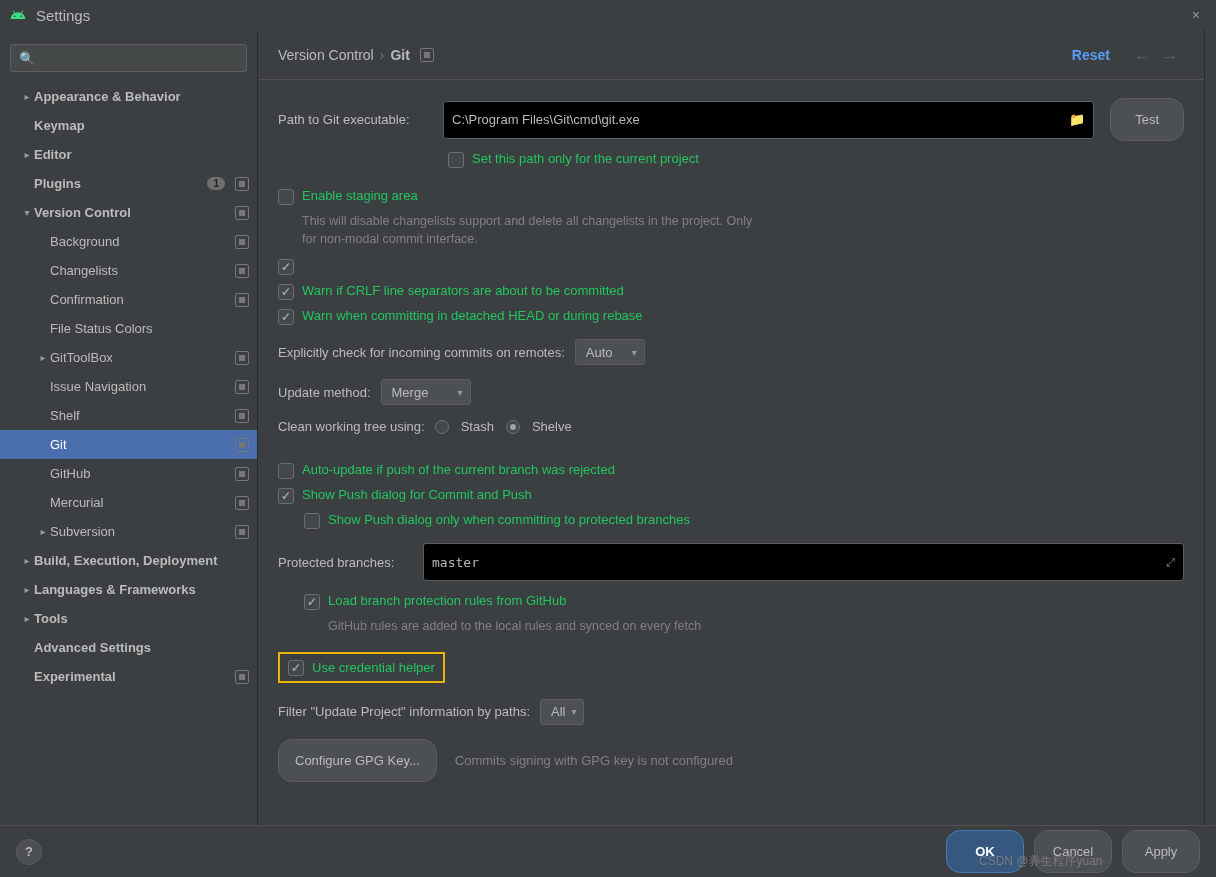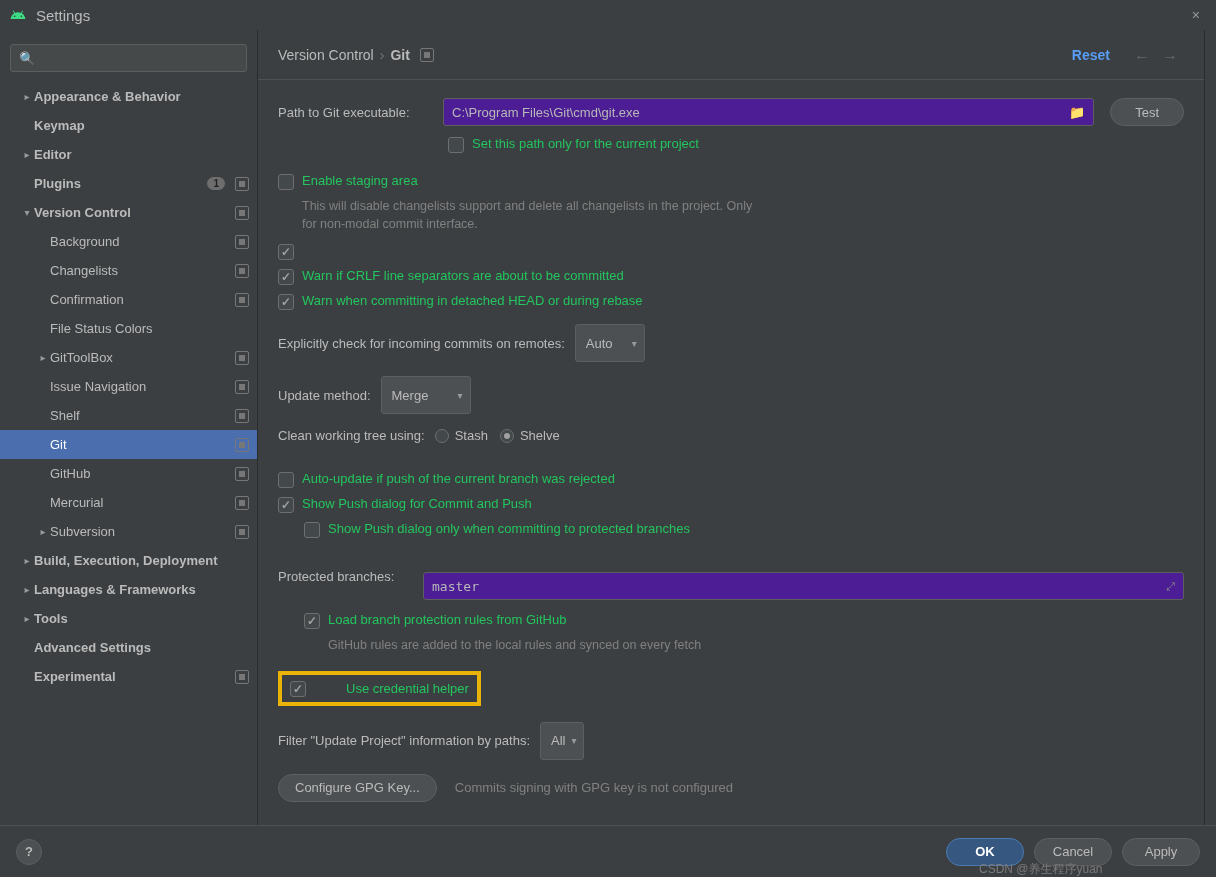--- a/index.html
+++ b/index.html
@@ -107,38 +107,38 @@
 .content-body {
   flex: 1;
   overflow-y: auto;
   padding: 18px 20px 20px;
 }
 .row { display: flex; align-items: center; margin-bottom: 10px; }
 .row.gap { margin-top: 14px; }
 .label-col { width: 165px; color: #bbbbbb; }
 .field {
   flex: 1;
-  background: #4c1d95;
+  background: #000000;
   border: 1px solid #5e5e5e;
   border-radius: 3px;
-  height: 28px;
+  height: 38px;
   display: flex;
   align-items: center;
   padding: 0 8px;
   color: #b8b8b8;
   font-family: inherit;
 }
-.field.mono { font-family: "Consolas", monospace; margin-top: 20px; }
+.field.mono { font-family: "Consolas", monospace; }
 .field .expand-ic { margin-left: auto; color: #888; font-size: 11px; }
 .folder-ic { margin-left: auto; color: #888; }
 .btn {
   background: #4c5052;
   border: 1px solid #5e5e5e;
   border-radius: 14px;
-  height: 28px;
+  height: 43px;
   padding: 0 24px;
   color: #bbbbbb;
   margin-left: 16px;
   cursor: pointer;
   display: inline-flex;
   align-items: center;
   justify-content: center;
 }
 .btn.primary { background: #365880; border-color: #4a79b3; color: #fff; font-weight: 600;}
 
@@ -164,60 +164,59 @@
   font-size: 12px;
   font-weight: 700;
 }
 .check-label { color: #22c55e; }
 .sub-note { color: #808080; font-size: 12.5px; margin: 4px 0 10px 24px; line-height: 1.4; max-width: 460px;}
 
 .dropdown {
   background: #4c5052;
   border: 1px solid #5e5e5e;
   border-radius: 3px;
-  height: 38px;
+  height: 26px;
   padding: 0 22px 0 10px;
   color: #bbbbbb;
   display: inline-flex;
   align-items: center;
   position: relative;
   min-width: 70px;
   cursor: pointer;
 }
 .dropdown::after {
   content: "▾";
   position: absolute;
   right: 7px;
   color: #999;
   font-size: 10px;
 }
 
 .radio-group { display: inline-flex; align-items: center; gap: 12px; }
 .radio {
-  display: inline-flex; align-items: center; gap: 6px;
+  display: inline-flex; align-items: center; gap: 12px;
   cursor: pointer;
 }
 .radio .dot {
   width: 14px; height: 14px;
   border: 1px solid #6e6e6e;
   border-radius: 50%;
   background: #43494a;
   display: inline-flex; align-items: center; justify-content: center;
 }
 .radio.selected .dot::after {
   content: ""; width: 6px; height: 6px; border-radius: 50%; background: #a0a0a0;
 }
 
 .highlight-box {
-  border: 4px solid #eab308;
+  border: 2px solid #eab308;
   padding: 5px 8px;
   display: inline-flex;
   align-items: center;
   margin: 6px 0;
-  gap: 32px;
 }
 
 .footer {
   height: 52px;
   border-top: 1px solid #515151;
   display: flex;
   align-items: center;
   padding: 0 16px;
   background: #3c3f41;
 }

